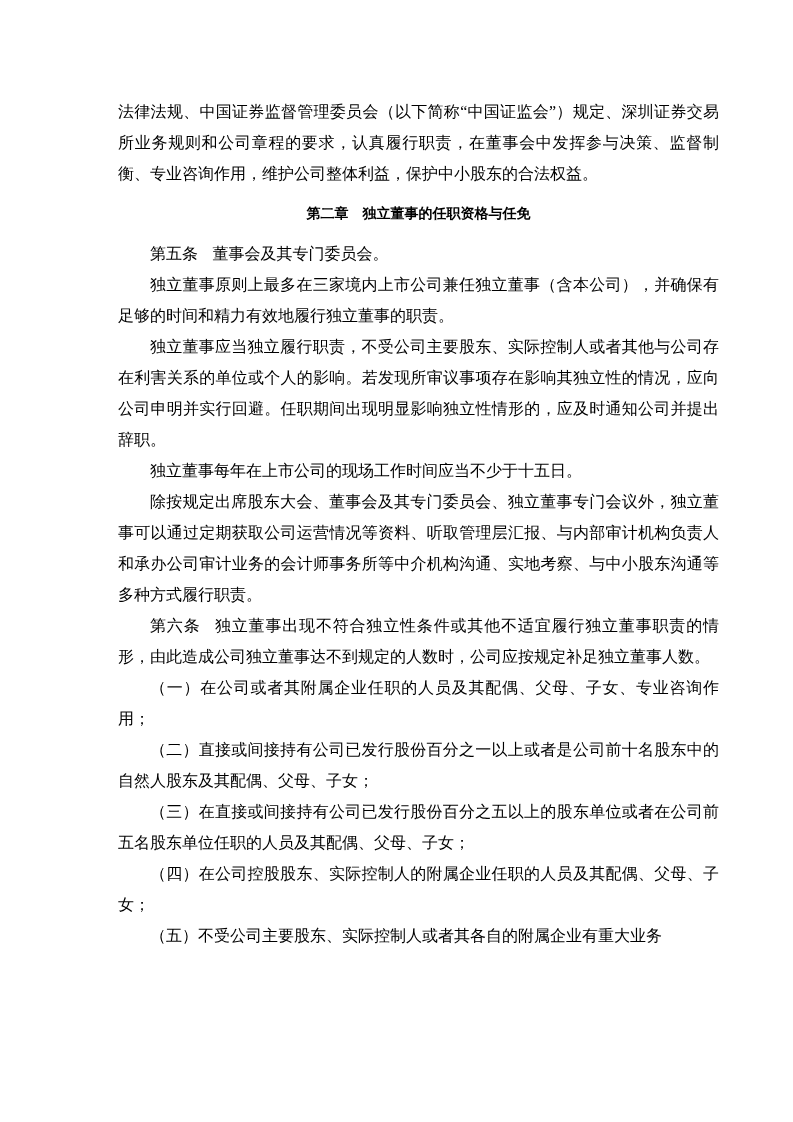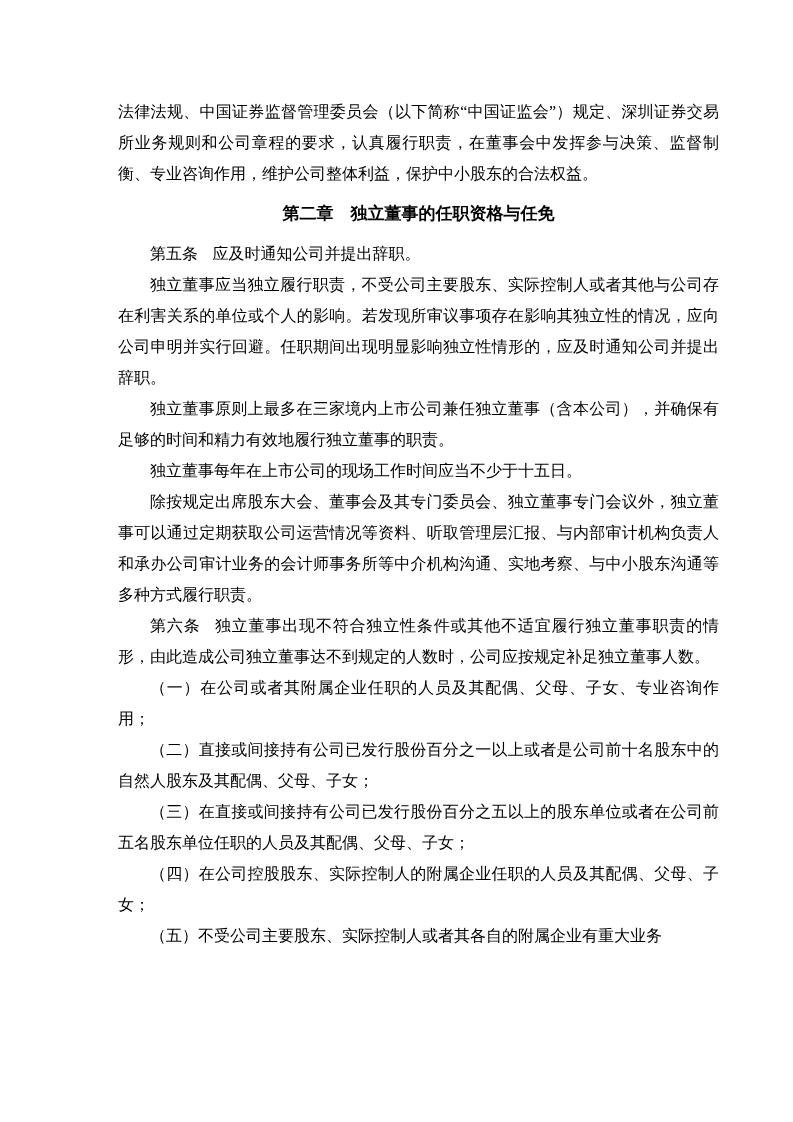--- a/index.html
+++ b/index.html
@@ -23,21 +23,21 @@
   .para {
     margin: 0;
     text-align: justify;
     text-indent: 2em;
   }
   .continuation {
     text-indent: 0;
   }
   .chapter-heading {
     margin: 9px 0;
-    font-size: 17px;
+    font-size: 14px;
     font-weight: bold;
     text-align: center;
     text-indent: 0;
     line-height: 31px;
   }
   .article-label {
     font-weight: normal;
   }
   .gap-wide {
     margin-right: 0.9em;
@@ -48,25 +48,25 @@
 </style>
 </head>
 <body>
 
 <div class="page">
 
   <p class="para continuation">法律法规、中国证券监督管理委员会（以下简称“中国证监会”）规定、深圳证券交易所业务规则和公司章程的要求，认真履行职责，在董事会中发挥参与决策、监督制衡、专业咨询作用，维护公司整体利益，保护中小股东的合法权益。</p>
 
   <h2 class="chapter-heading">第二章　独立董事的任职资格与任免</h2>
 
-  <p class="para"><span class="article-label gap-wide">第五条</span><span>应及时通知公司并提出辞职。</span></p>
+  <p class="para"><span class="article-label gap-wide">第五条</span><span>董事会及其专门委员会。</span></p>
+
+  <p class="para">独立董事原则上最多在三家境内上市公司兼任独立董事（含本公司），并确保有足够的时间和精力有效地履行独立董事的职责。</p>
 
   <p class="para">独立董事应当独立履行职责，不受公司主要股东、实际控制人或者其他与公司存在利害关系的单位或个人的影响。若发现所审议事项存在影响其独立性的情况，应向公司申明并实行回避。任职期间出现明显影响独立性情形的，应及时通知公司并提出辞职。</p>
-
-  <p class="para">独立董事原则上最多在三家境内上市公司兼任独立董事（含本公司），并确保有足够的时间和精力有效地履行独立董事的职责。</p>
 
   <p class="para">独立董事每年在上市公司的现场工作时间应当不少于十五日。</p>
 
   <p class="para">除按规定出席股东大会、董事会及其专门委员会、独立董事专门会议外，独立董事可以通过定期获取公司运营情况等资料、听取管理层汇报、与内部审计机构负责人和承办公司审计业务的会计师事务所等中介机构沟通、实地考察、与中小股东沟通等多种方式履行职责。</p>
 
   <p class="para"><span class="article-label gap-wide">第六条</span><span>独立董事出现不符合独立性条件或其他不适宜履行独立董事职责的情形，由此造成公司独立董事达不到规定的人数时，公司应按规定补足独立董事人数。</span></p>
 
 
   <p class="para">（一）在公司或者其附属企业任职的人员及其配偶、父母、子女、专业咨询作用；</p>
 

